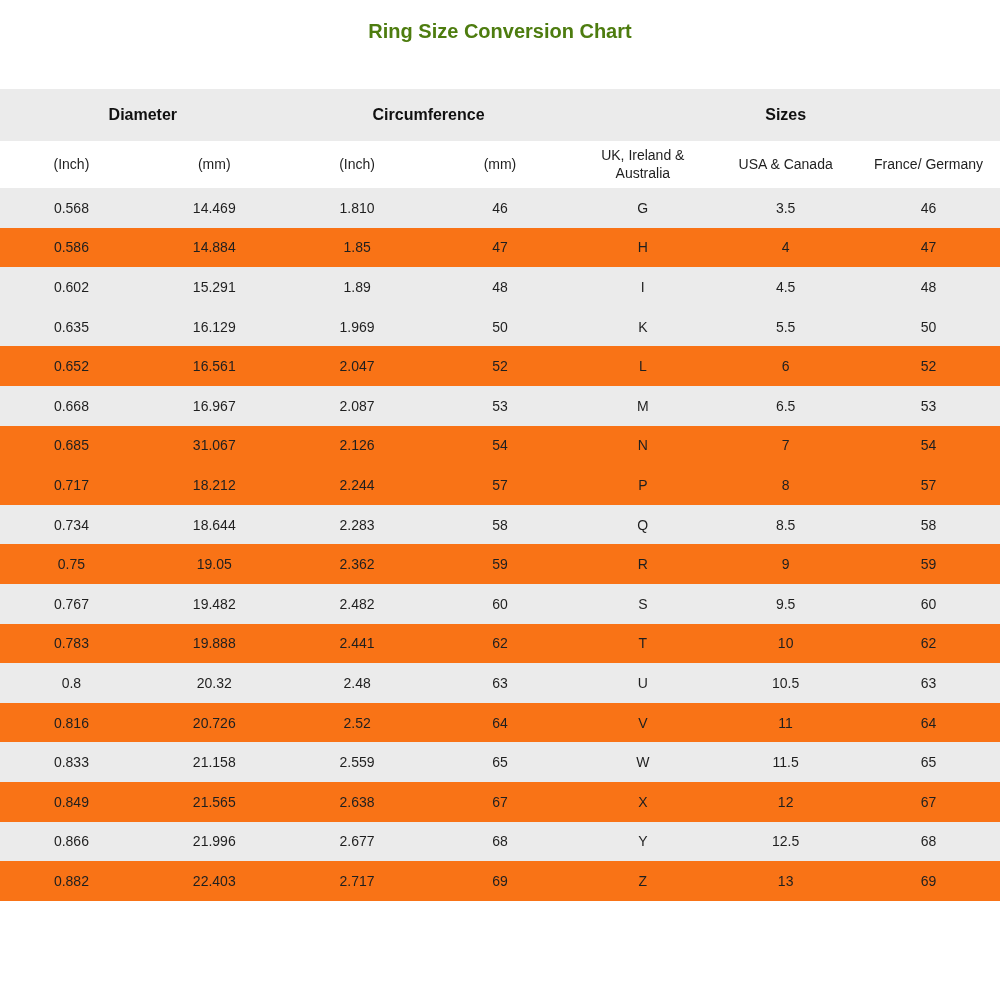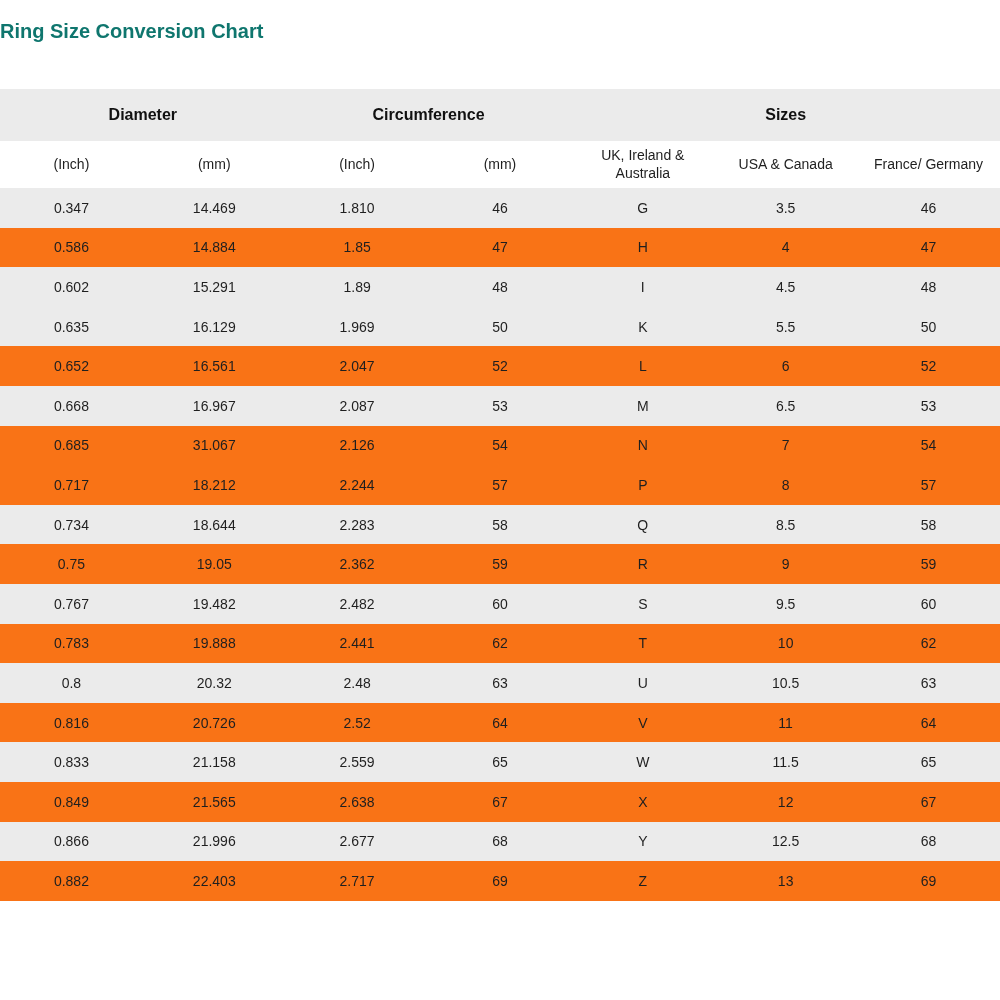--- a/index.html
+++ b/index.html
@@ -5,23 +5,24 @@
   * { box-sizing: border-box; margin: 0; padding: 0; }
   html, body {
     width: 1000px;
     background: #ffffff;
     font-family: "Liberation Sans", sans-serif;
     color: #1f1f1f;
   }
   .page { width: 1000px; height: 1000px; overflow: hidden; background: #ffffff; }
   .title {
     margin-top: 20px;
+    text-align: center;
     font-size: 20px;
     font-weight: bold;
-    color: #0f766e;
+    color: #4d7c0f;
   }
   table.ring-table {
     width: 100%;
     border-collapse: collapse;
     table-layout: fixed;
     margin-top: 46px;
   }
   col { width: 14.2857%; }
   th, td {
     text-align: center;
@@ -78,21 +79,21 @@
           <th>(mm)</th>
           <th>(Inch)</th>
           <th>(mm)</th>
           <th>UK, Ireland &amp; Australia</th>
           <th>USA &amp; Canada</th>
           <th>France/ Germany</th>
         </tr>
     </thead>
     <tbody>
         <tr class="shaded">
-          <td>0.347</td>
+          <td>0.568</td>
           <td>14.469</td>
           <td>1.810</td>
           <td>46</td>
           <td>G</td>
           <td>3.5</td>
           <td>46</td>
         </tr>
         <tr class="plain">
           <td>0.586</td>
           <td>14.884</td>

